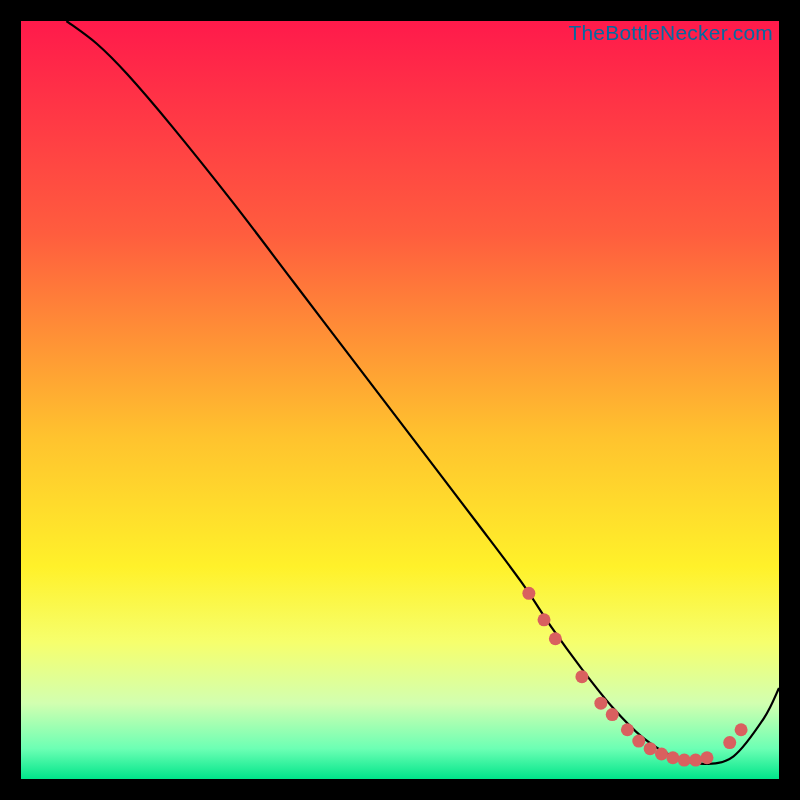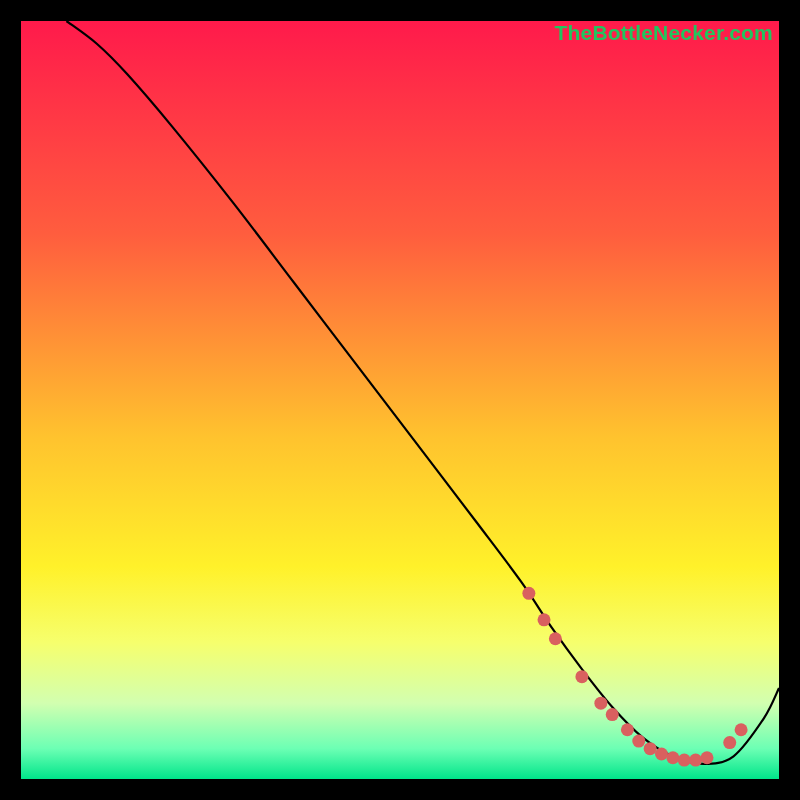--- a/index.html
+++ b/index.html
@@ -16,23 +16,23 @@
     left: 21px;
     top: 21px;
     width: 758px;
     height: 758px;
     background: #000;
   }
   .watermark {
     position: absolute;
     top: 0px;
     right: 6px;
-    color: #22c55e;
+    color: #0369a1;
     font-size: 21px;
-    font-weight: 700;
+    font-weight: 400;
     letter-spacing: 0.2px;
     user-select: none;
   }
   svg { display: block; }
 </style>
 </head>
 <body>
 
 <div class="frame">
   <div class="watermark">TheBottleNecker.com</div>

